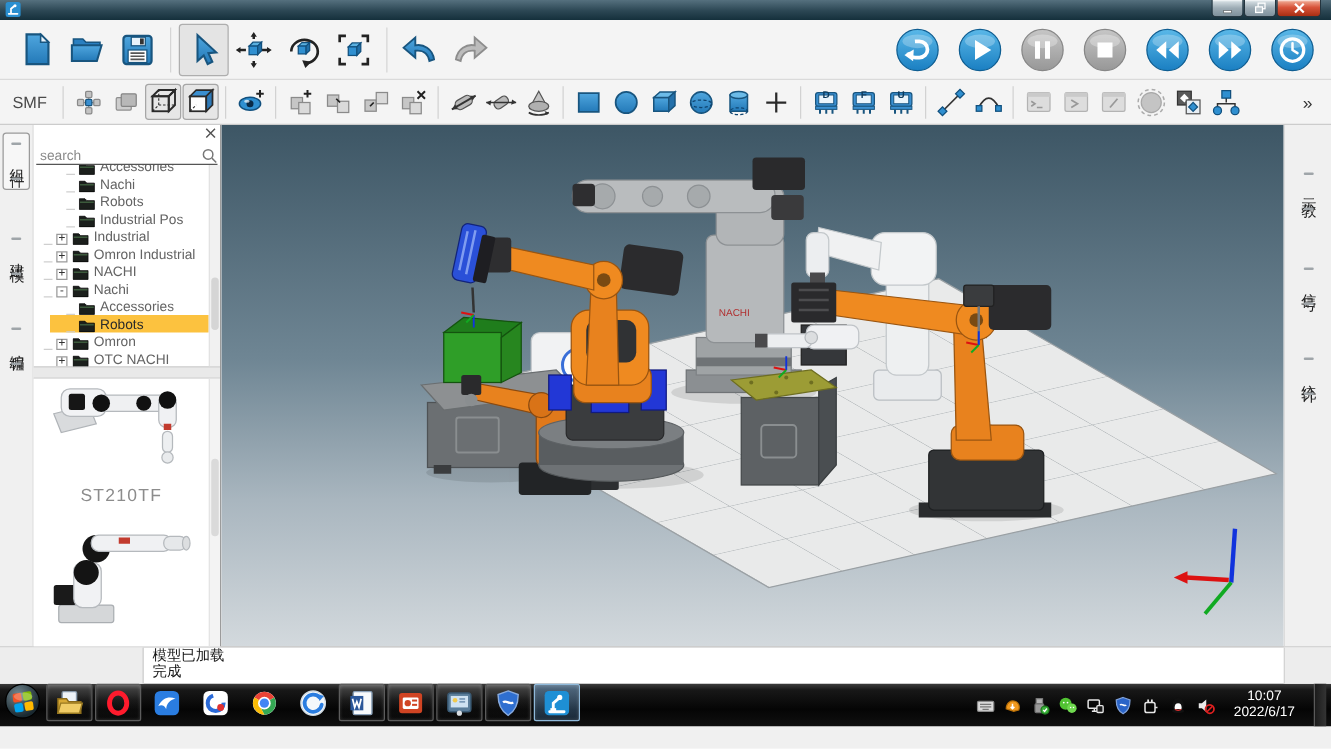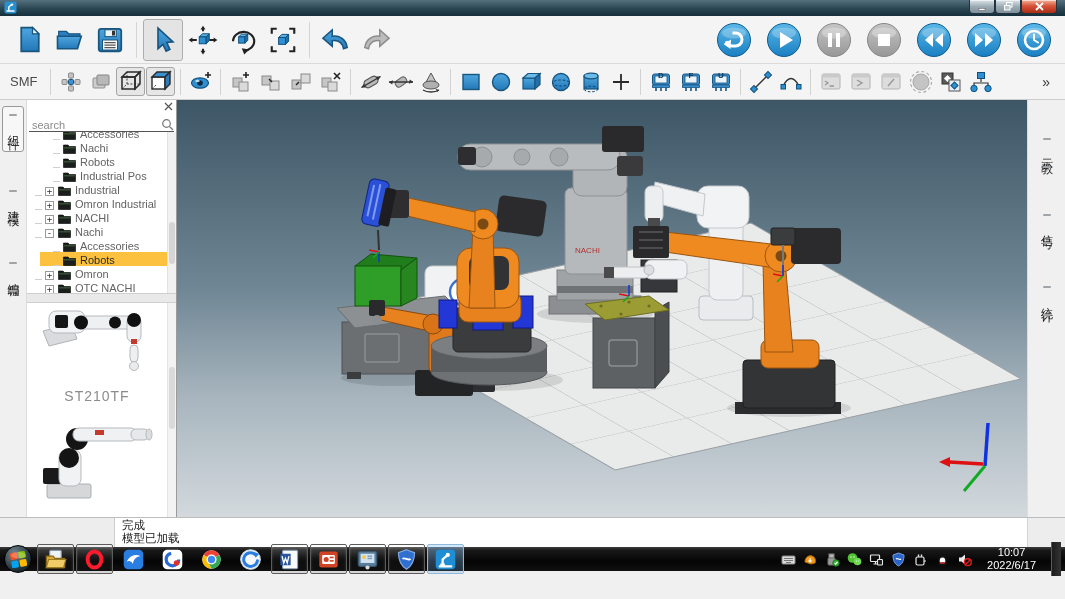--- a/index.html
+++ b/index.html
@@ -63,21 +63,21 @@
 .model-scroll{position:absolute;right:0;top:0;width:9px;height:100%;background:#f3f3f3;border-left:1px solid #e4e4e4}
 .model-scroll .thumb{position:absolute;right:1px;top:30%;width:6px;height:62px;background:#dadada;border-radius:3px}
 
 .viewport{flex:1;position:relative;overflow:hidden}
 
 .statusbar{height:30px;display:flex;border-top:1px solid #bdbdbd;background:#fff}
 .status-left{width:115px;background:#ededed;border-right:1px solid #cdcdcd}
 .status-msg{flex:1;padding:1px 7px;font-size:11.5px;color:#161616;line-height:13px}
 .status-right{width:38px;background:#ededed;border-left:1px solid #d4d4d4}
 
-.taskbar{height:24px;background:linear-gradient(180deg,#3d3d3d 0,#181818 14%,#050505 60%,#101010 100%);display:flex;align-items:center;padding-left:4px}
+.taskbar{height:34px;background:linear-gradient(180deg,#3d3d3d 0,#181818 14%,#050505 60%,#101010 100%);display:flex;align-items:flex-start;padding-left:4px}
 .start-orb{width:28px;height:28px;border-radius:50%;background:radial-gradient(circle at 35% 28%,#71868f,#1a2930 72%);border:1px solid #000;display:flex;align-items:center;justify-content:center;margin-right:4px}
 .tb-app{width:37px;height:30px;margin:0 1px;display:flex;align-items:center;justify-content:center;border:1px solid transparent;border-radius:2px}
 .tb-app.open{background:linear-gradient(180deg,rgba(255,255,255,.20),rgba(255,255,255,.05) 45%,rgba(0,0,0,.12));border-color:#5c5c5c;box-shadow:inset 0 0 3px rgba(255,255,255,.18)}
 .tb-app.active{background:linear-gradient(180deg,rgba(150,205,255,.45),rgba(80,150,215,.22));border-color:#8fb9da}
 .tray{margin-left:auto;display:flex;align-items:center;gap:6px;padding-right:4px}
 .tray-ic{width:16px;height:16px;display:flex;align-items:center;justify-content:center}
 .clock{color:#fff;font-size:11px;line-height:13px;text-align:center;padding:0 9px;white-space:nowrap}
 .show-desktop{width:10px;height:34px;border-left:1px solid #5a5a5a;background:linear-gradient(90deg,#1c1c1c,#343434)}
 .hiddefs{position:absolute;width:0;height:0;overflow:hidden}
 </style>
@@ -844,22 +844,22 @@
           <i class="tick"></i>
           <span class="vlabel">统计</span>
           <i class="tick"></i>
         </div>
     </div>
   </div>
 
   <div class="statusbar">
     <div class="status-left"></div>
     <div class="status-msg">
+      <div>模型已加载</div>
       <div>完成</div>
-      <div>模型已加载</div>
     </div>
     <div class="status-right"></div>
   </div>
 
   <div class="taskbar">
     <div class="start-orb">
       <svg width="17" height="17" viewBox="0 0 16 16">
           <g transform="rotate(-10 8 8)">
             <rect x="0.8" y="0.8" width="6.6" height="6.6" rx="1.4" fill="#f25022"></rect>
             <rect x="8.6" y="0.8" width="6.6" height="6.6" rx="1.4" fill="#7fba00"></rect>

